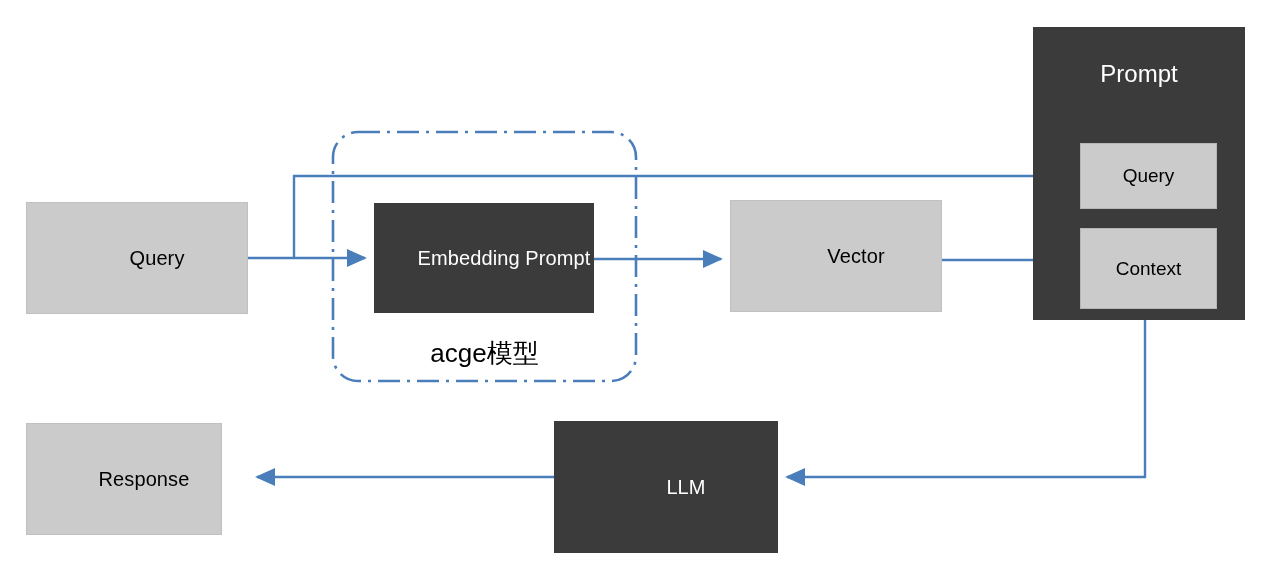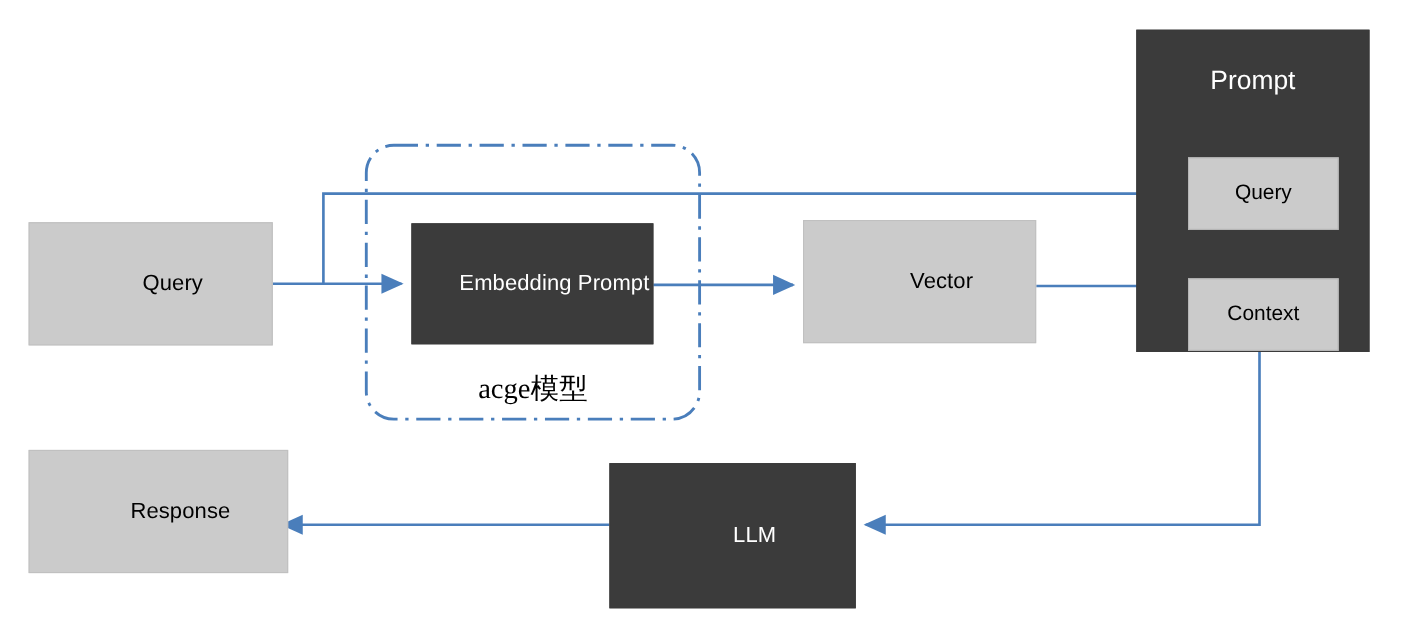--- a/index.html
+++ b/index.html
@@ -62,21 +62,21 @@
     border: 1px solid #b5b5b5;
     color: #000000;
     display: flex;
     align-items: center;
     justify-content: center;
     font-size: 19px;
   }
   #group-acge-label {
     position: absolute;
     text-align: center;
-    font-family: Liberation Serif, serif;
+    font-family: Liberation Sans, sans-serif;
     font-size: 26px;
     color: #000000;
     white-space: nowrap;
   }
   svg.edges {
     position: absolute;
     left: 0;
     top: 0;
     width: 1280px;
     height: 584px;
@@ -123,26 +123,26 @@
 
   <div class="node node-light" style="left:730px; top:200px; width:212px; height:112px;">
     <span class="node-label">Vector</span>
   </div>
 
   <div class="node node-dark" id="prompt-box" style="left:1033px; top:27px; width:212px; height:293px;">
     <div id="prompt-title">Prompt</div>
     <div class="inner-node" style="left:46px; top:115px; width:137px; height:66px;">
       <span>Query</span>
     </div>
-    <div class="inner-node" style="left:46px; top:200px; width:137px; height:66px;margin-top:25px;">
+    <div class="inner-node" style="left:46px; top:200px; width:137px; height:81px;">
       <span>Context</span>
     </div>
   </div>
 
   <div class="node node-dark" style="left:554px; top:421px; width:224px; height:132px;">
     <span class="node-label">LLM</span>
   </div>
 
-  <div class="node node-light" style="left:26px; top:409px; width:236px; height:112px;">
+  <div class="node node-light" style="left:26px; top:423px; width:196px; height:112px;">
     <span class="node-label">Response</span>
   </div>
 
 </div>
 
 </body></html>

